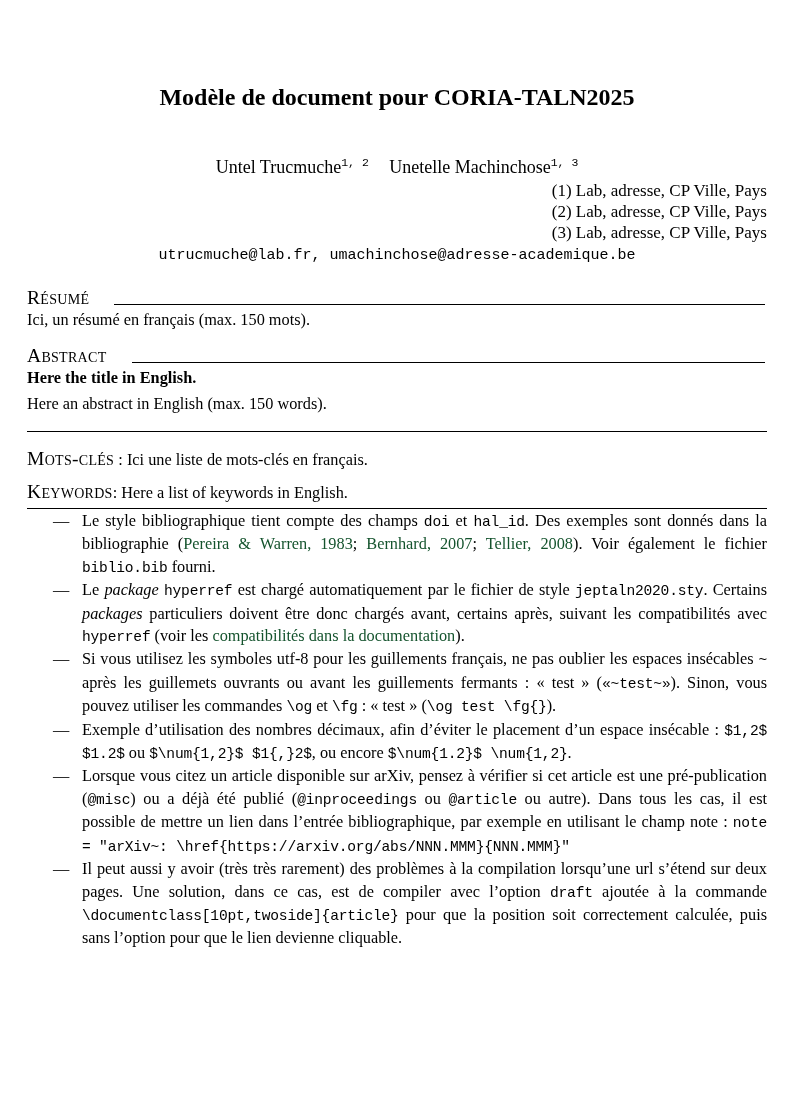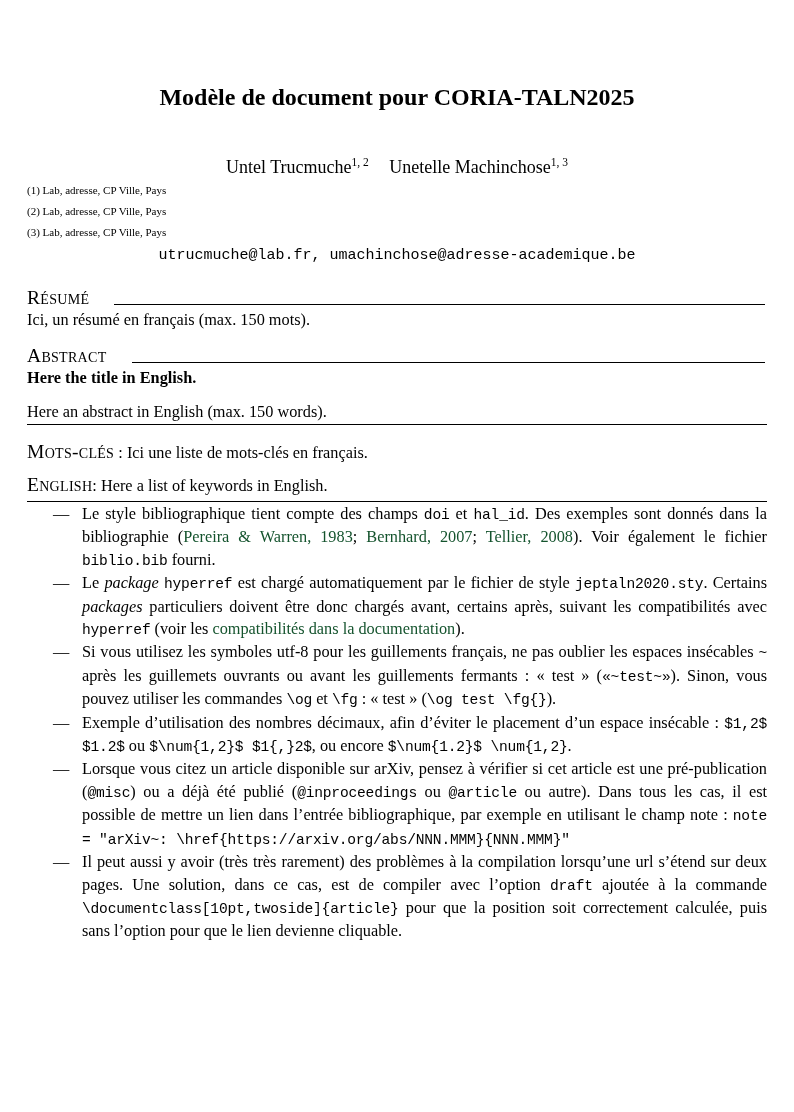--- a/index.html
+++ b/index.html
@@ -11,34 +11,34 @@
     font-size:16.3px; line-height:22.4px;
     padding:0 27px;
   }
   
   .title {
     margin-top:84px; text-align:center;
     font-size:24px; font-weight:bold; line-height:26px;
   }
   .authors { margin-top:45px; text-align:center; font-size:18px; line-height:24px; }
   .author-gap { margin-left:16px;text-align:center; }
-  .authors sup { font-size:11.5px; vertical-align:super; line-height:0; }
-  .affiliations { text-align:left; font-size:11px; line-height:21px; margin-top:1px; }
+  .authors sup { font-size:11.5px; vertical-align:super; line-height:0;font-family:Liberation Mono, monospace; }
+  .affiliations { text-align:right; font-size:17px; line-height:21px; margin-top:1px; }
   .emails {
     text-align:center; font-family:"Liberation Mono", monospace;
     font-size:15px; line-height:21px; margin-top:2px;
   }
   
   .sec-head { display:flex; align-items:flex-end; margin-top:21px; line-height:22px;gap:13px; }
   .sc { font-variant:small-caps; font-size:19.5px; letter-spacing:0.3px; }
   .head-rule { flex:1 1 auto; border-bottom:1.6px solid #000; margin:0 2px 4px 12px; }
   .sec-body { margin-top:0; line-height:22px; }
   .sec-head-abstract { margin-top:14px; }
   .title-en { font-weight:bold; line-height:22px; }
-  .abstract-body { margin-top:12px; line-height:22px; border-bottom:1.6px solid #000; padding-bottom:1px; }
+  .abstract-body { margin-top:4px; line-height:22px; border-bottom:1.6px solid #000; padding-bottom:16px; }
   .kw-line { margin-top:15px; line-height:24px; }
   .kw-line-last { margin-top:8px; padding-bottom:3px; border-bottom:1.6px solid #000; }
   
   .reminders-heading { margin-top:115px; font-size:17px; font-weight:bold; line-height:22px; }
   .rem-list { margin-top:1px; }
   .rem-item { position:relative; padding-left:55px; text-align:justify; line-height:22.4px; }
   .rem-dash { position:absolute; left:26px; top:0; }
   .seg-code {
     font-family:"Liberation Mono", monospace;
     font-size:14.6px; letter-spacing:-0.2px;
@@ -74,21 +74,21 @@
 
   <div class="sec-head sec-head-abstract">
     <span class="sc">Abstract</span>
     <span class="head-rule"></span>
   </div>
   <p class="title-en">Here the title in English.</p>
   <p class="abstract-body">Here an abstract in English (max. 150 words).</p>
 
   <p class="kw-line"><span class="sc">Mots-clés</span><span> : </span><span>Ici une liste de mots-clés en français.</span></p>
 
-  <p class="kw-line kw-line-last"><span class="sc">English</span><span>: </span><span>Here a list of keywords in English.</span></p>
+  <p class="kw-line kw-line-last"><span class="sc">Keywords</span><span>: </span><span>Here a list of keywords in English.</span></p>
 
 
   <div class="rem-list">
     <div class="rem-item">
       <span class="rem-dash">—</span>
       <span>Le style bibliographique tient compte des champs <span class="seg-code">doi</span> et <span class="seg-code">hal_id</span>. Des exemples sont donnés dans la bibliographie (<a class="seg-link" href="#">Pereira &amp; Warren, 1983</a>; <a class="seg-link" href="#">Bernhard, 2007</a>; <a class="seg-link" href="#">Tellier, 2008</a>). Voir également le fichier <span class="seg-code">biblio.bib</span> fourni.</span>
     </div>
     <div class="rem-item">
       <span class="rem-dash">—</span>
       <span>Le <span class="seg-i">package</span> <span class="seg-code">hyperref</span> est chargé automatiquement par le fichier de style <span class="seg-code">jeptaln2020.sty</span>. Certains <span class="seg-i">packages</span> particuliers doivent être donc chargés avant, certains après, suivant les compatibilités avec <span class="seg-code">hyperref</span> (voir les <a class="seg-link" href="#">compatibilités dans la documentation</a>).</span>

